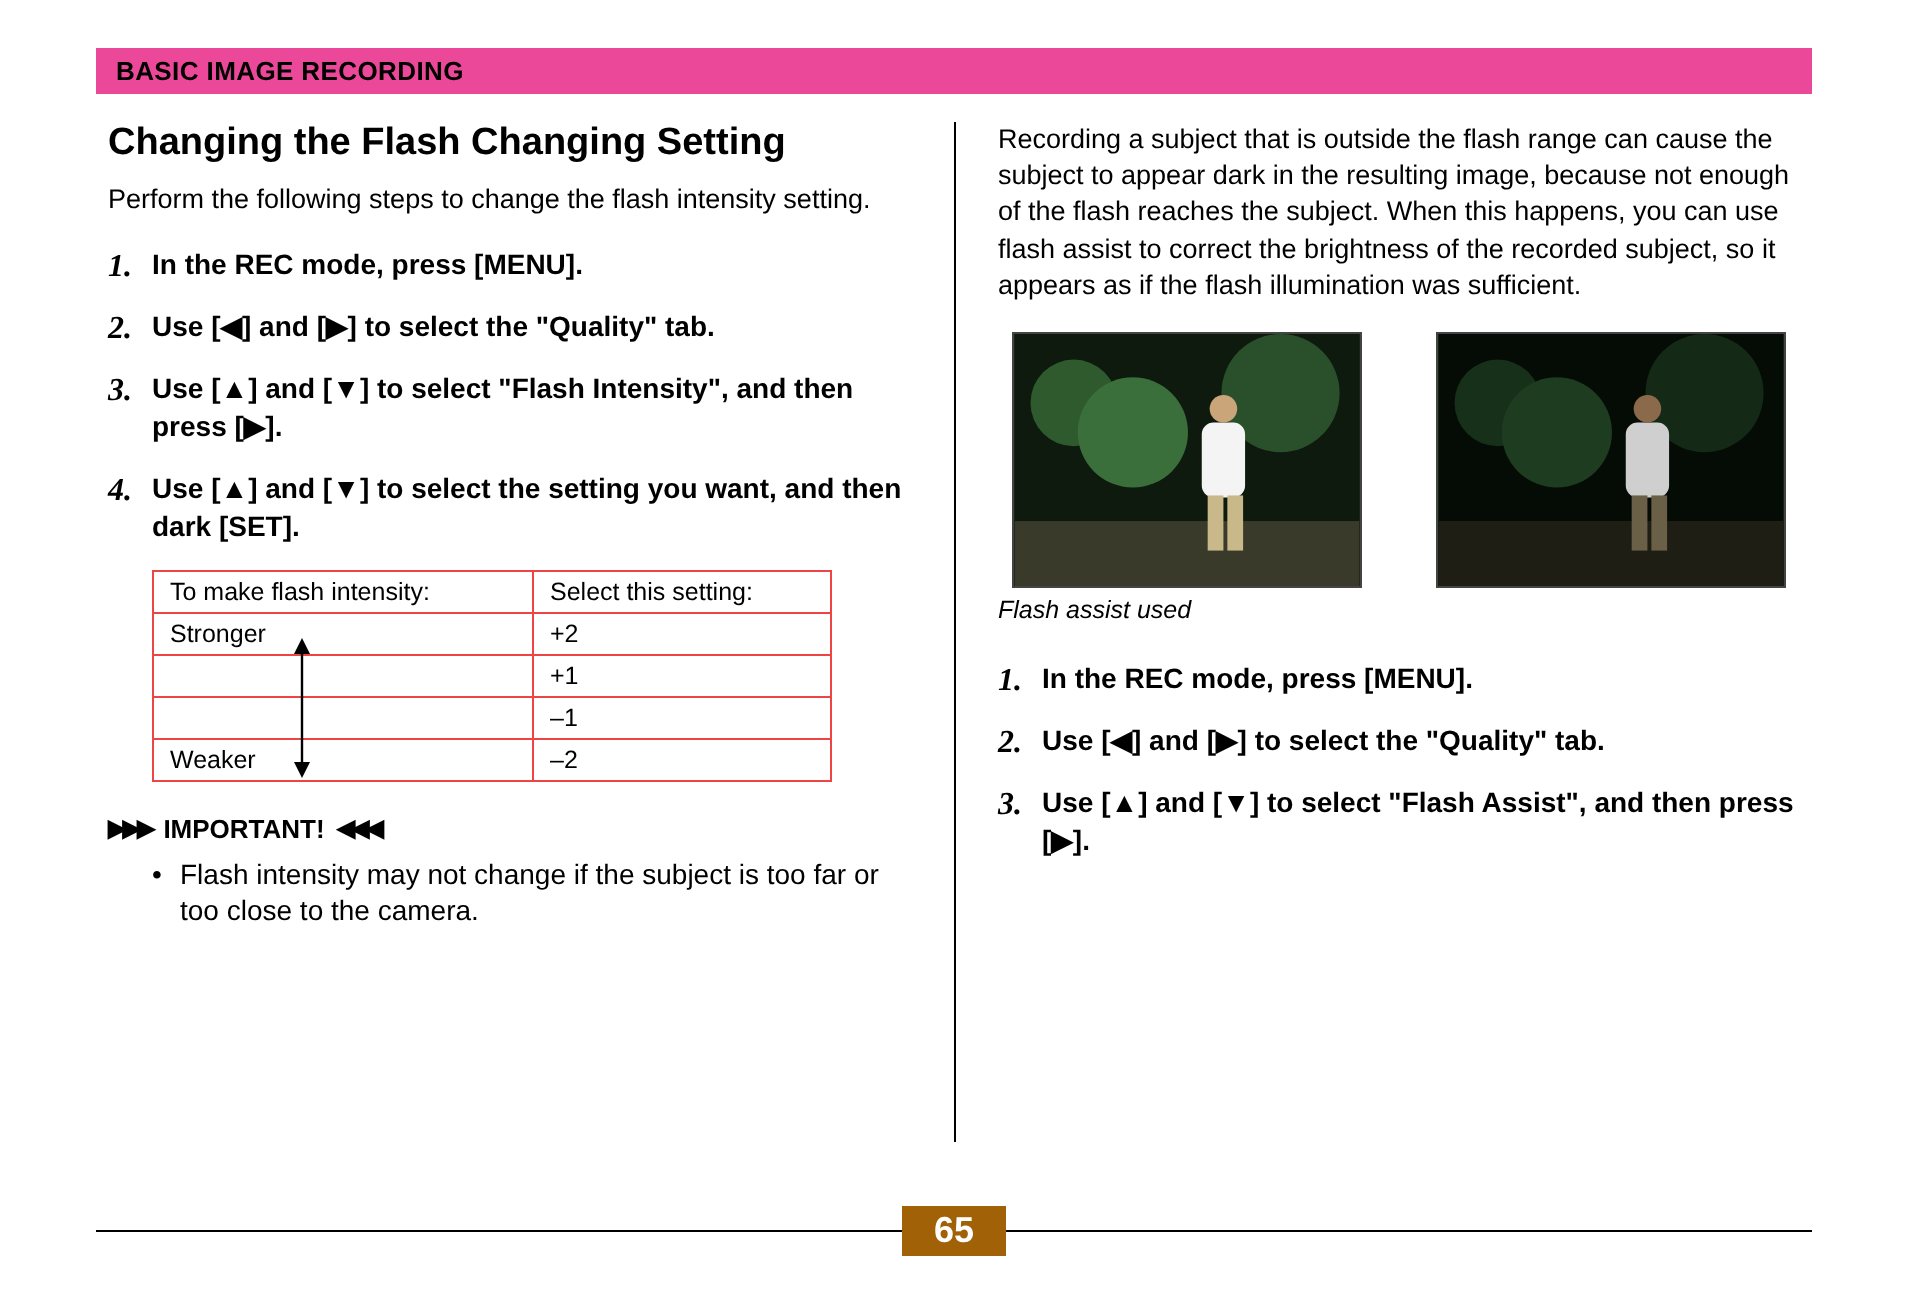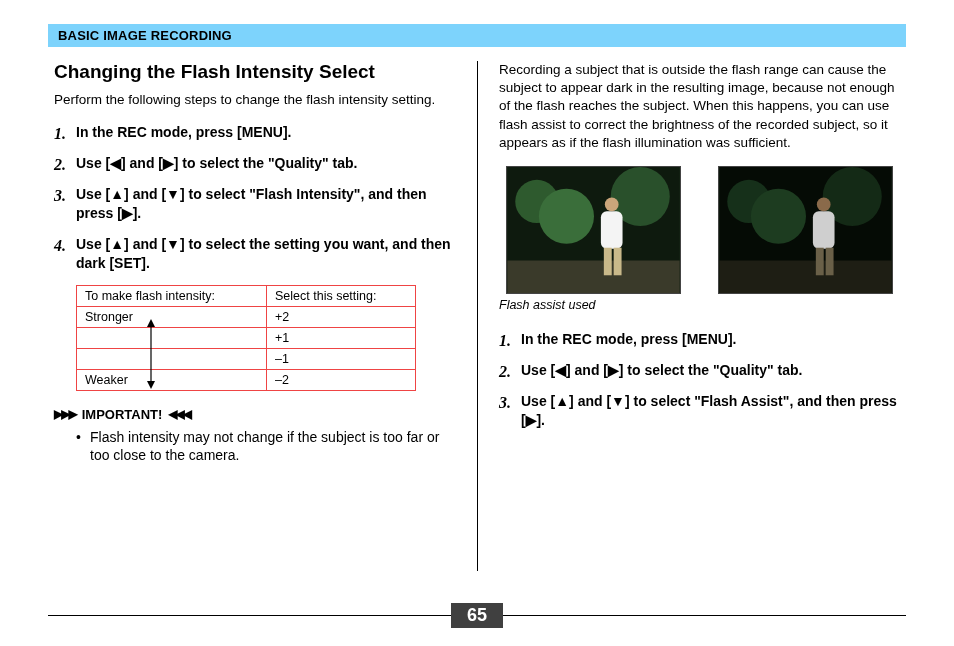--- a/index.html
+++ b/index.html
@@ -1,18 +1,18 @@
 <!DOCTYPE html>
 <html><head>
 <meta charset="utf-8">
 <style>
   * { box-sizing: border-box; margin: 0; padding: 0; }
   html, body { width: 954px; height: 646px; background: #fff; font-family: Arial, Helvetica, sans-serif; color: #000; }
   .page { padding: 24px 48px 0 48px; position: relative; height: 646px; }
-  .header-bar { background: #7dd3fc; padding: 4px 10px; font-weight: bold; font-size: 13px; letter-spacing: 0.2px; }
+  .header-bar { background: #ec4899; padding: 4px 10px; font-weight: bold; font-size: 13px; letter-spacing: 0.2px; }
   .columns { display: flex; gap: 0; margin-top: 14px; height: 510px; position: relative; }
   .col { width: 50%; padding: 0 18px 0 6px; }
   .col.right { padding: 0 6px 0 22px; }
   .vsep { position: absolute; left: 50%; top: 0; bottom: 0; width: 1px; background: #000; }
   h2.section { font-size: 19px; font-weight: bold; margin-bottom: 8px; }
   p.body { font-size: 13.5px; line-height: 1.35; margin-bottom: 14px; }
   ol.steps { list-style: none; counter-reset: step; }
   ol.steps > li { counter-increment: step; font-weight: bold; font-size: 14px; margin: 0 0 12px 0; padding-left: 22px; position: relative; line-height: 1.35; }
   ol.steps > li::before { content: counter(step) "."; position: absolute; left: 0; top: 0; font-style: italic; font-weight: bold; font-size: 16px; font-family: "Times New Roman", serif; }
   table.settings { border-collapse: collapse; margin: 4px 0 16px 22px; width: 340px; font-size: 12.5px; }
@@ -24,34 +24,34 @@
   .triple { display: inline-flex; gap: -2px; letter-spacing: -2px; font-size: 12px; }
   .bullet-note { font-size: 14px; line-height: 1.35; padding-left: 36px; position: relative; }
   .bullet-note::before { content: "•"; position: absolute; left: 22px; }
   .gallery { display: flex; gap: 24px; margin: 8px 0 18px 0; }
   .fig { flex: 1; text-align: left; }
   .fig .img { width: 175px; height: 128px; background: #1a2a1a; border: 1px solid #444; margin: 0 auto 4px; position: relative; overflow: hidden; }
   .fig .img svg { width: 100%; height: 100%; display: block; }
   .fig .cap { font-style: italic; font-size: 12.5px; }
   .footer { position: absolute; left: 48px; right: 48px; bottom: 18px; display: flex; align-items: center; }
   .footer .rule { flex: 1; height: 1px; background: #000; }
-  .footer .pg { background: #404040; color: #fff; font-weight: bold; font-size: 18px; padding: 2px 16px; margin: 0 0px; }
+  .footer .pg { background: #a16207; color: #fff; font-weight: bold; font-size: 18px; padding: 2px 16px; margin: 0 0px; }
 </style>
 </head>
 <body>
 
 <div class="page">
 
   <div class="header-bar">BASIC IMAGE RECORDING</div>
 
   <div class="columns">
     <div class="vsep"></div>
 
     <div class="col left">
-      <h2 class="section">Changing the Flash Intensity Select</h2>
+      <h2 class="section">Changing the Flash Changing Setting</h2>
       <p class="body">Perform the following steps to change the flash intensity setting.</p>
 
       <ol class="steps">
         <li>In the REC mode, press [MENU].</li>
         <li>Use [◀] and [▶] to select the "Quality" tab.</li>
         <li>Use [▲] and [▼] to select "Flash Intensity", and then press [▶].</li>
         <li>Use [▲] and [▼] to select the setting you want, and then dark [SET].</li>
       </ol>
 
       <div style="position:relative;">

